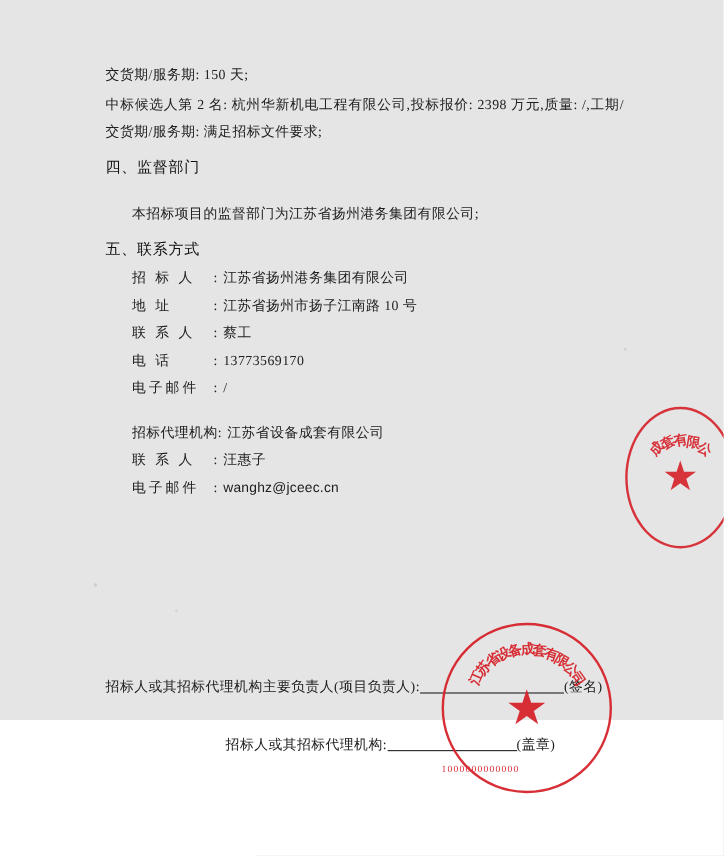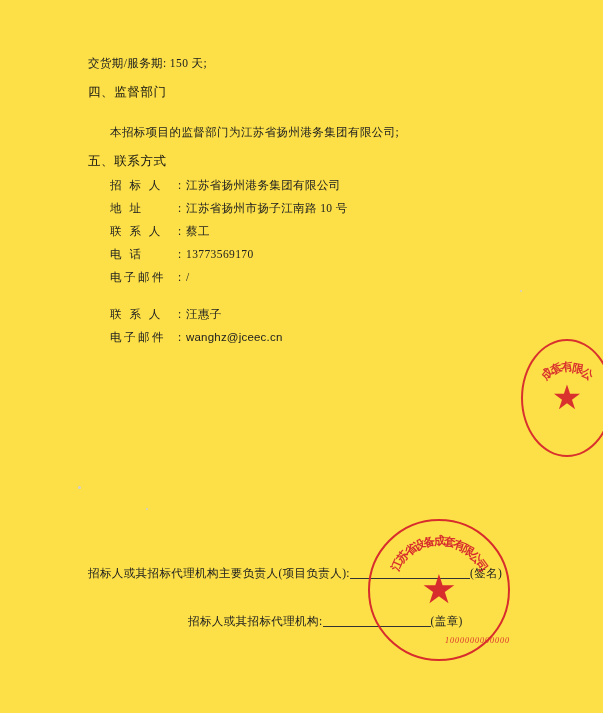--- a/index.html
+++ b/index.html
@@ -13,22 +13,22 @@
     font-family: "Liberation Serif", serif;
     color: #1a1a1a;
     position: relative;
     overflow: hidden;
   }
   .page {
     position: absolute;
     left: 0;
     top: 0;
     width: 603px;
-    height: 713px;
-    background: #fde047;
+    height: 600px;
+    background: #e5e5e5;
   }
   .content {
     position: absolute;
     left: 88px;
     top: 52px;
     width: 432px;
   }
   .para {
     font-size: 11.5px;
     line-height: 22px;
@@ -153,40 +153,40 @@
     color: #d6242c;
     font-family: "Liberation Serif", serif;
     transform-origin: 0 0;
     white-space: pre;
   }
   .stamp-bottom-text {
     position: absolute;
     left: 0;
     right: 0;
     bottom: 16px;
-    text-align: right;
+    text-align: left;
     font-size: 8px;
     color: #d6242c;
     letter-spacing: 1px;
-    font-style: italic;
   }
   .speck {
     position: absolute;
     background: #cfcfcf;
     border-radius: 50%;
   }
 </style>
 </head>
 <body>
 
 <div class="page">
 
   <div class="content">
 
     <p class="para">交货期/服务期: 150 天;</p>
+    <p class="para">中标候选人第 2 名: 杭州华新机电工程有限公司,投标报价: 2398 万元,质量: /,工期/交货期/服务期: 满足招标文件要求;</p>
 
     <h2 class="heading">四、监督部门</h2>
     <p class="para indent1">本招标项目的监督部门为江苏省扬州港务集团有限公司;</p>
 
     <h2 class="heading">五、联系方式</h2>
 
     <div class="field-row">
       <span class="field-label">招 标 人</span><span class="field-sep">:</span><span>江苏省扬州港务集团有限公司</span>
     </div>
     <div class="field-row">
@@ -197,20 +197,23 @@
     </div>
     <div class="field-row">
       <span class="field-label">电    话</span><span class="field-sep">:</span><span>13773569170</span>
     </div>
     <div class="field-row">
       <span class="field-label">电子邮件</span><span class="field-sep">:</span><span>/</span>
     </div>
 
     <div class="gap-block"></div>
 
+    <div class="field-row">
+      <span>招标代理机构</span><span class="field-sep">:</span><span>江苏省设备成套有限公司</span>
+    </div>
     <div class="field-row">
       <span class="field-label">联 系 人</span><span class="field-sep">:</span><span>汪惠子</span>
     </div>
     <div class="field-row">
       <span class="field-label">电子邮件</span><span class="field-sep">:</span><span class="email-mono">wanghz@jceec.cn</span>
     </div>
 
   </div>
 
   <div class="sign-area">

